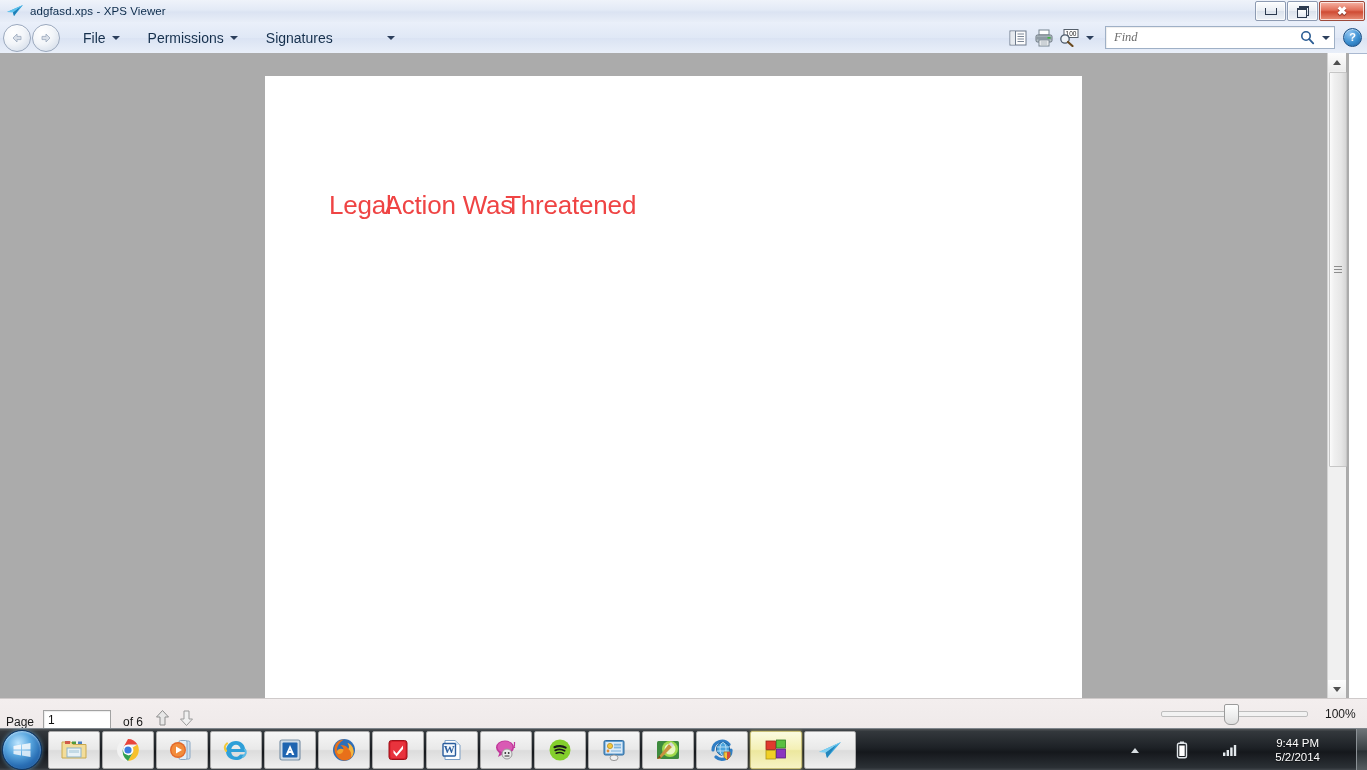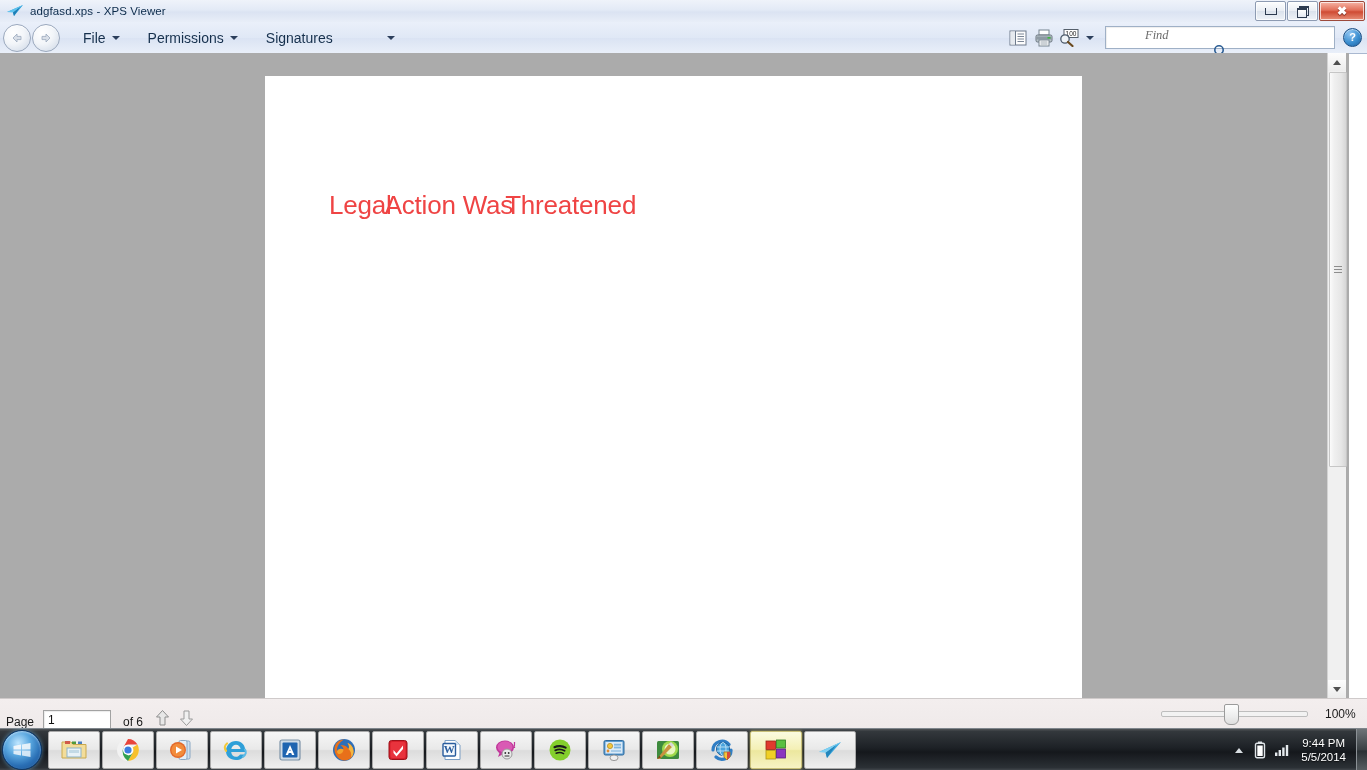--- a/index.html
+++ b/index.html
@@ -67,21 +67,20 @@
   .caret{
     width:0;height:0;border-left:4px solid transparent;border-right:4px solid transparent;
     border-top:4px solid #2c3f5c;
   }
   .tb-right{position:absolute;right:5px;top:0;height:31px;display:flex;align-items:center;}
   .tb-icon{width:26px;height:26px;display:flex;align-items:center;justify-content:center;position:relative;}
   .find-box{
     width:228px;height:21px;background:#ffffff;border:1px solid #9fb0c6;
     display:flex;align-items:center;margin-left:6px;margin-right:4px;
     box-shadow:inset 1px 1px 1px rgba(0,0,0,.07);
-    flex-direction:column;
   }
   .find-input{
     border:none;outline:none;flex:1;height:17px;margin-left:6px;
     font-family:"Liberation Serif",serif;font-style:italic;font-size:12.5px;color:#6b6b6b;background:transparent;
   }
   .find-input::placeholder{color:#6b6b6b;opacity:1;}
   .find-btn{width:22px;display:flex;align-items:center;justify-content:center;}
   .find-caret{width:16px;display:flex;align-items:center;justify-content:center;}
   .help-btn{
     width:17px;height:17px;border-radius:50%;margin-left:4px;
@@ -177,21 +176,21 @@
     border:1px solid #a9a9a9;border-radius:2px;
     display:flex;align-items:center;justify-content:center;
     flex:none;
   }
   .tb-item.active{
     background:linear-gradient(to bottom,#fbfbe0 0%,#f4f0b6 48%,#ece79e 52%,#f7f3c4 100%);
     border:1px solid #c9c079;
     box-shadow:0 0 3px rgba(220,210,120,.8);
   }
   .tray{
-    position:absolute;right:0;top:0;height:42px;display:flex;align-items:center;
+    position:absolute;right:0;top:0;height:42px;display:flex;align-items:center;gap:26px;
   }
   .tray-chevron{width:20px;display:flex;align-items:center;justify-content:center;}
   .tray-icon{width:22px;display:flex;align-items:center;justify-content:center;}
   .clock{
     display:flex;flex-direction:column;align-items:center;justify-content:center;
     color:#ffffff;font-size:11.5px;line-height:14px;margin-left:8px;margin-right:10px;
     text-shadow:0 1px 1px rgba(0,0,0,.7);
   }
   .show-desktop{
     width:10px;height:42px;
@@ -542,19 +541,19 @@
       <div class="tray-icon">
         <svg width="16" height="14" viewBox="0 0 16 14">
           <rect x="1" y="9.5" width="2.4" height="3.5" fill="#e4e9ed"></rect>
           <rect x="4.6" y="7" width="2.4" height="6" fill="#e4e9ed"></rect>
           <rect x="8.2" y="4.5" width="2.4" height="8.5" fill="#e4e9ed"></rect>
           <rect x="11.8" y="2" width="2.4" height="11" fill="#e4e9ed"></rect>
         </svg>
       </div>
       <div class="clock">
         <span>9:44 PM</span>
-        <span>5/5/2014</span>
+        <span>5/2/2014</span>
       </div>
       <div class="show-desktop"></div>
     </div>
   </div>
 
 </div>
 
 </body></html>

